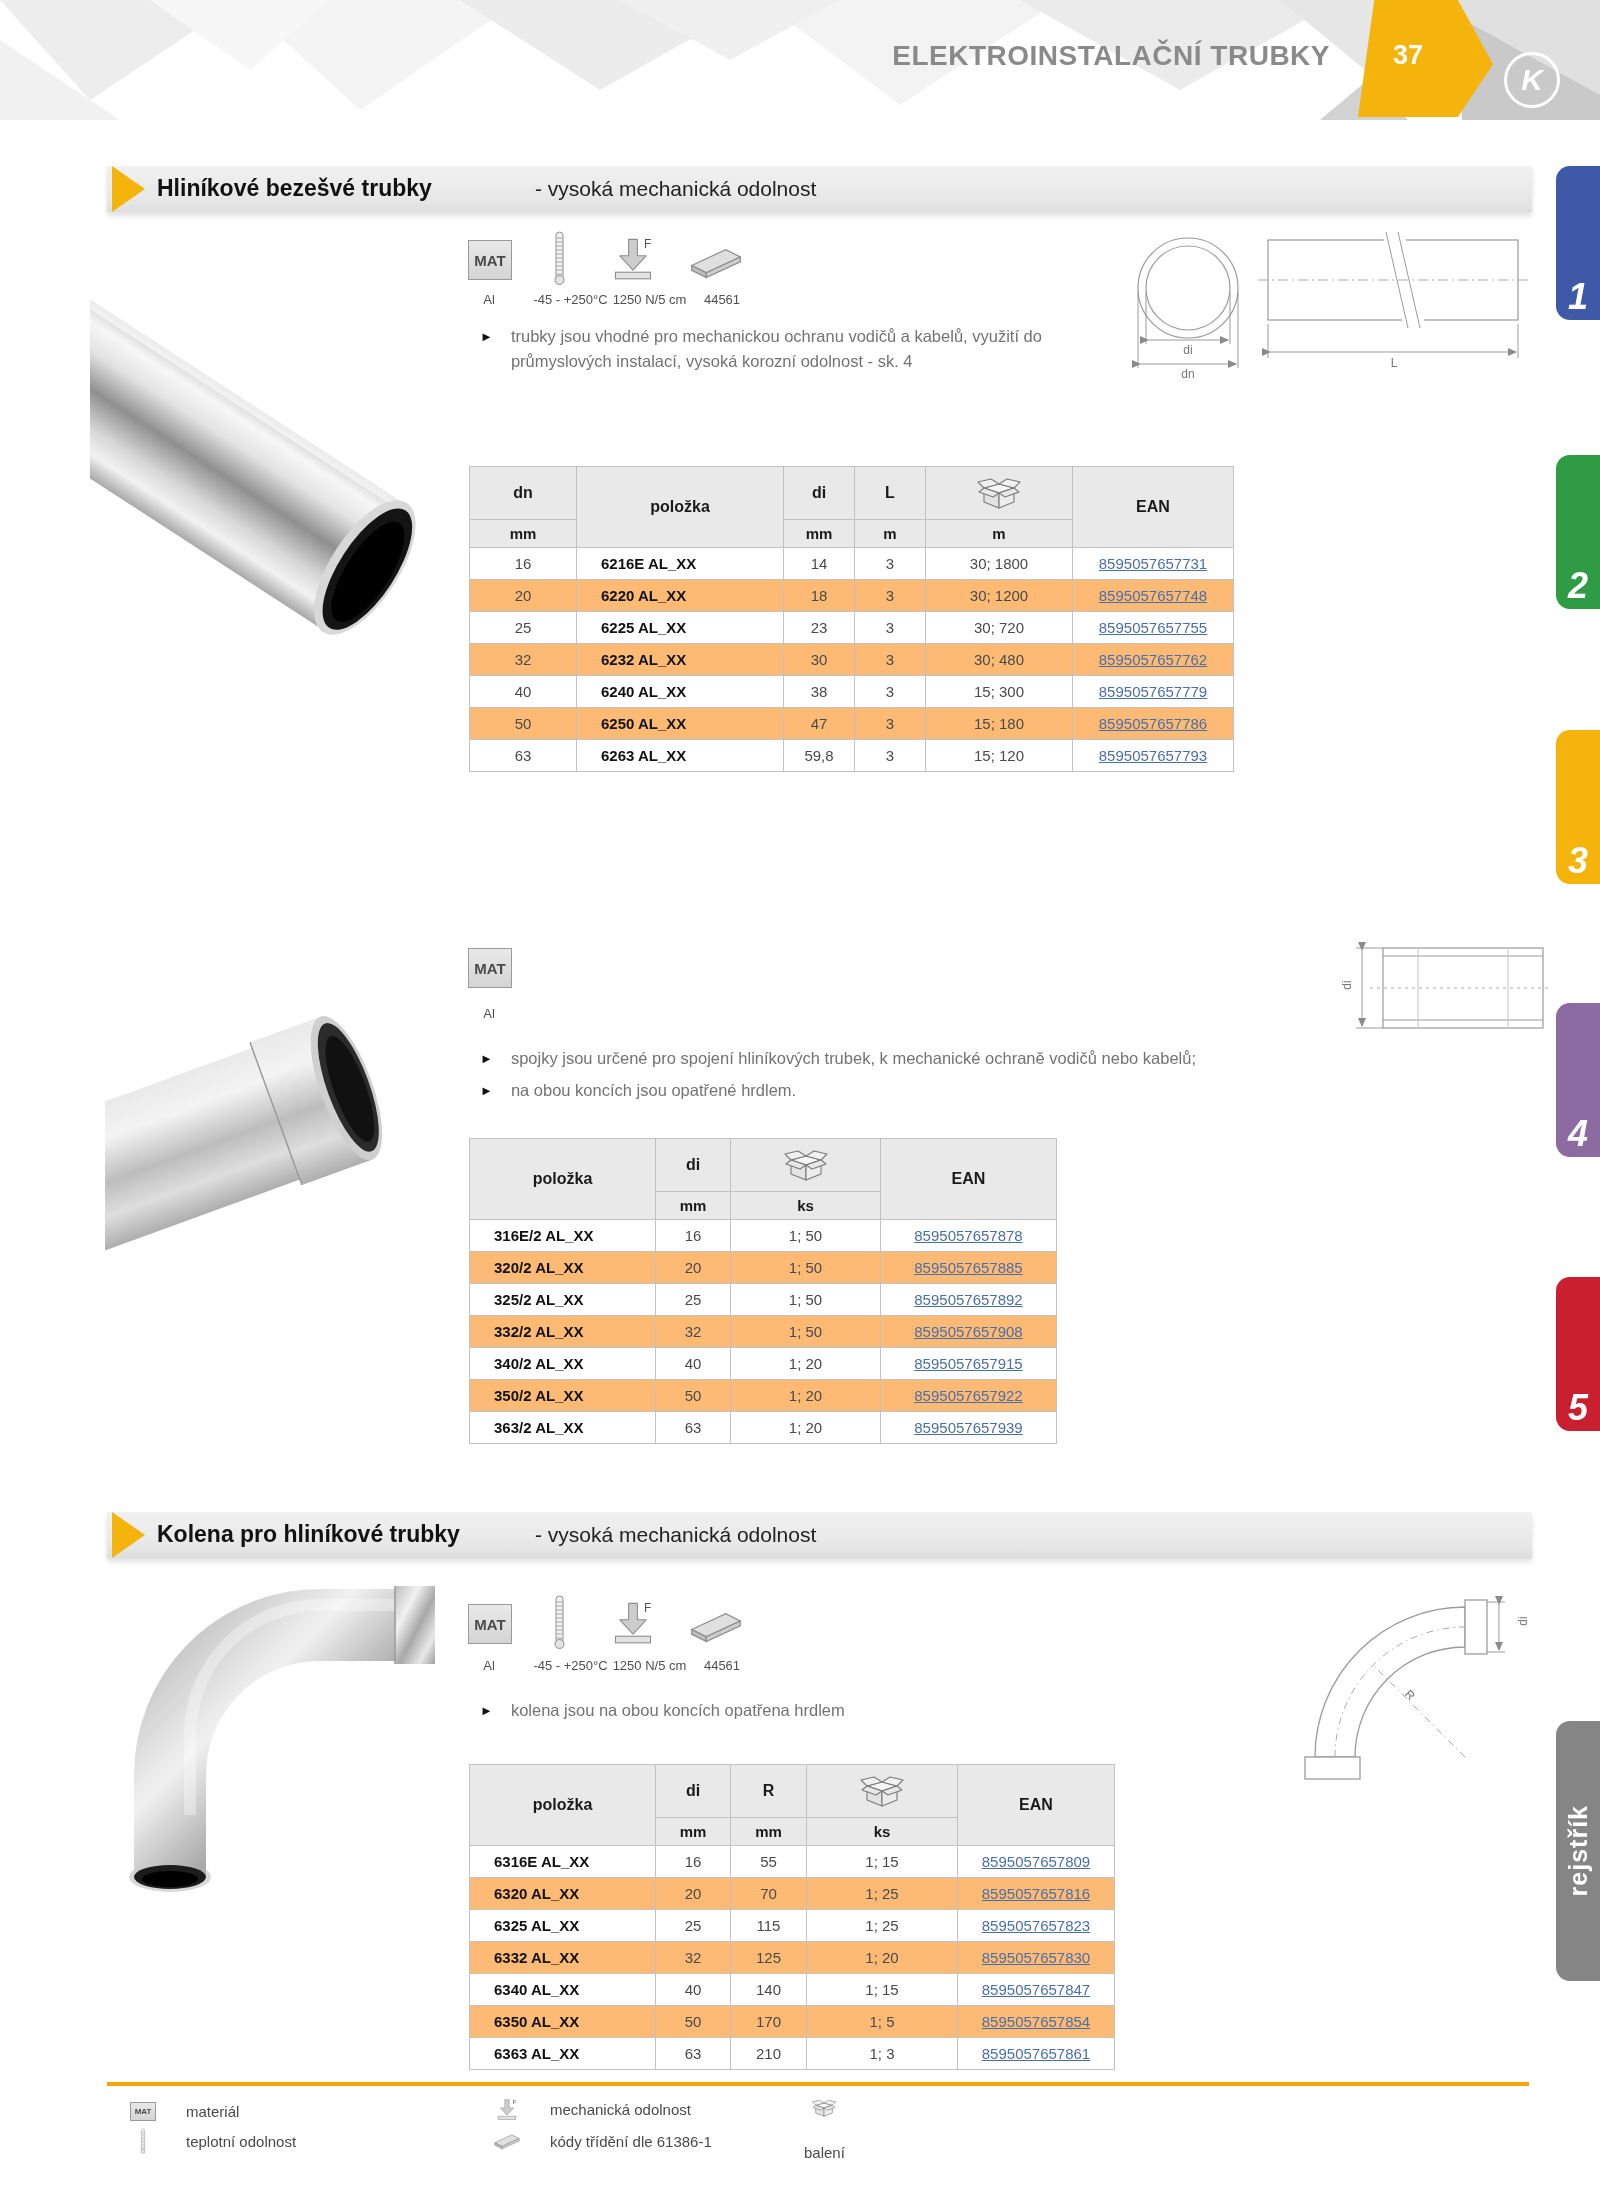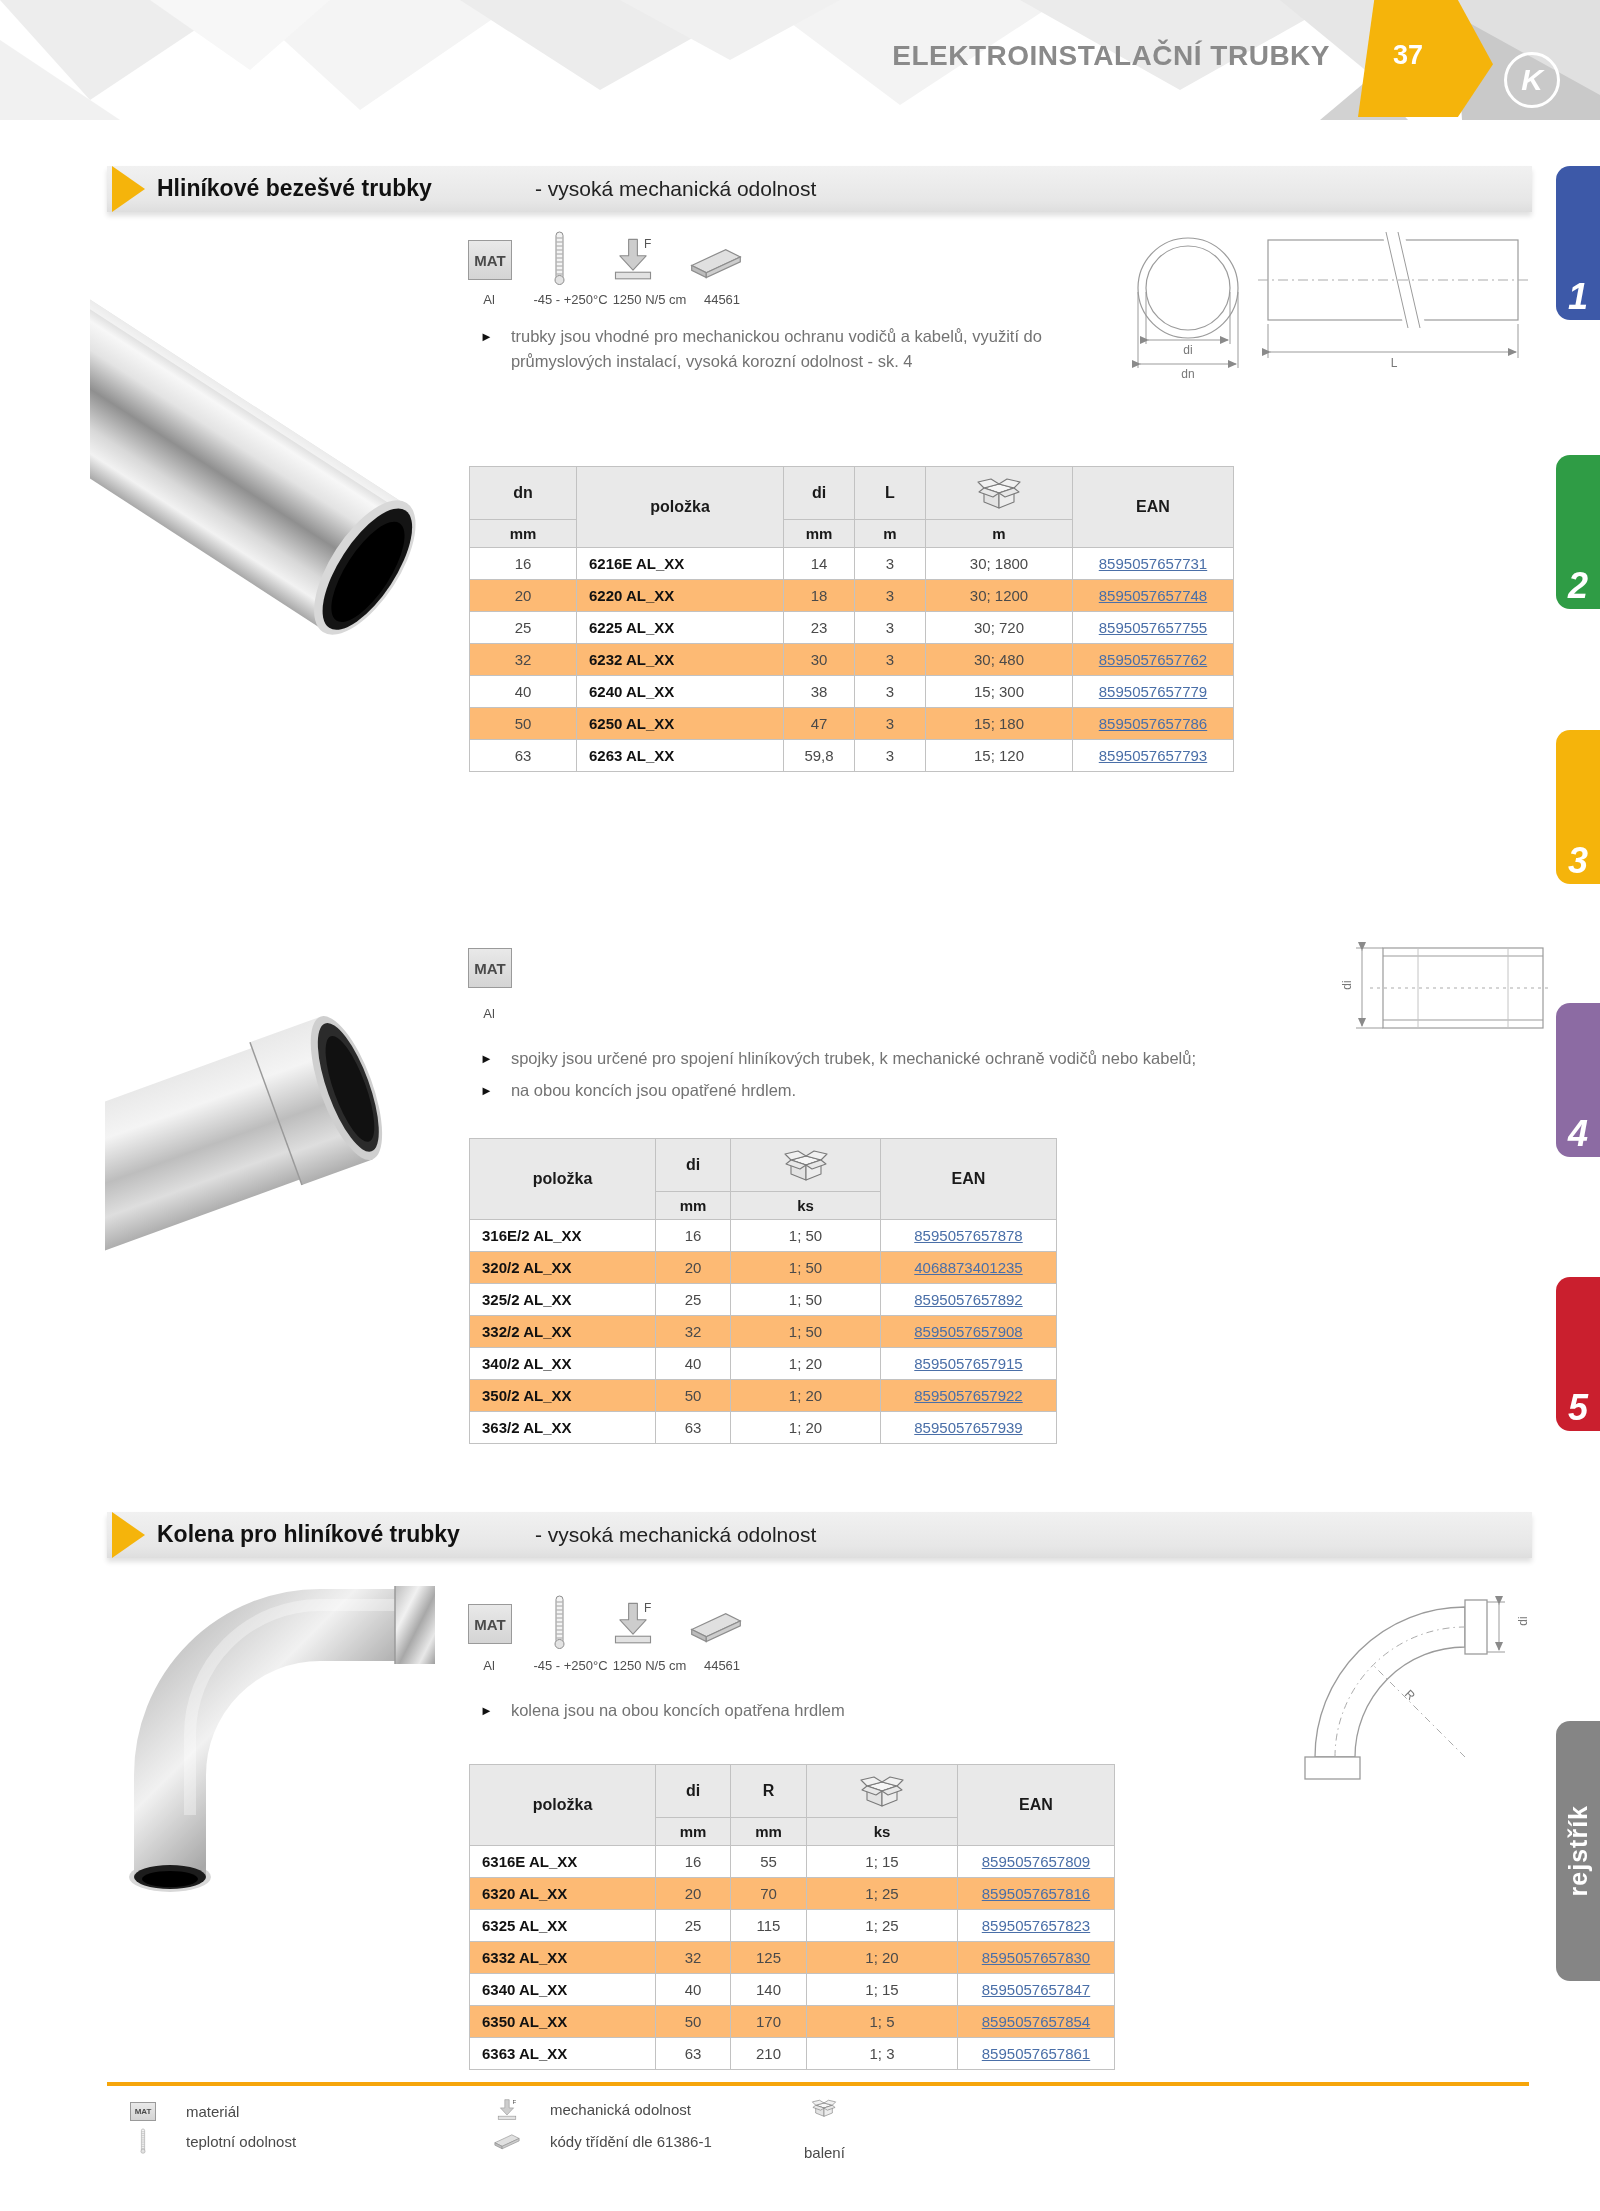--- a/index.html
+++ b/index.html
@@ -57,21 +57,21 @@
   .bullet .bm{font-size:13px;color:#111;margin-right:18px;line-height:25px;}
   .bullet .bt{font-size:16.5px;color:#737373;line-height:25px;}
 
   
   .tbl-host{position:absolute;}
   table.ktab{border-collapse:collapse;background:#fff;}
   .ktab th,.ktab td{border:1px solid #c2c2c2;padding:0;}
   .ktab th{background:#e9e9e9;font-size:16px;font-weight:bold;color:#1a1a1a;text-align:center;}
   .ktab tr.h-main th{height:52px;} .ktab tr.h-sub th{height:27px;font-size:15px;}
   .ktab td{height:31px;font-size:15px;color:#4a4a4a;text-align:center;}
-  .ktab td.pol{font-weight:bold;color:#111;text-align:left;padding-left:12px;margin-top:40px;}
+  .ktab td.pol{font-weight:bold;color:#111;text-align:left;padding-left:24px;margin-top:40px;}
   .ktab tr.alt td{background:#fdba74;}
   a.ean{color:#4a6fa8;text-decoration:underline;font-size:15px;}
   .ic-box-th{width:46px;height:36px;display:inline-block;vertical-align:middle;}
 
   
   .dim{position:absolute;font-size:12px;color:#777;text-align:center;white-space:nowrap;}
   .rot{transform:rotate(-90deg);transform-origin:center;}
   .rot45{transform:rotate(45deg);transform-origin:center;}
 
   
@@ -376,21 +376,21 @@
           <tr>
             <td class="pol">316E/2 AL_XX</td>
             <td>16</td>
             <td>1; 50</td>
             <td><a href="#" class="ean">8595057657878</a></td>
           </tr>
           <tr class="alt">
             <td class="pol">320/2 AL_XX</td>
             <td>20</td>
             <td>1; 50</td>
-            <td><a href="#" class="ean">4068873401235</a></td>
+            <td><a href="#" class="ean">8595057657885</a></td>
           </tr>
           <tr>
             <td class="pol">325/2 AL_XX</td>
             <td>25</td>
             <td>1; 50</td>
             <td><a href="#" class="ean">8595057657892</a></td>
           </tr>
           <tr class="alt">
             <td class="pol">332/2 AL_XX</td>
             <td>32</td>

